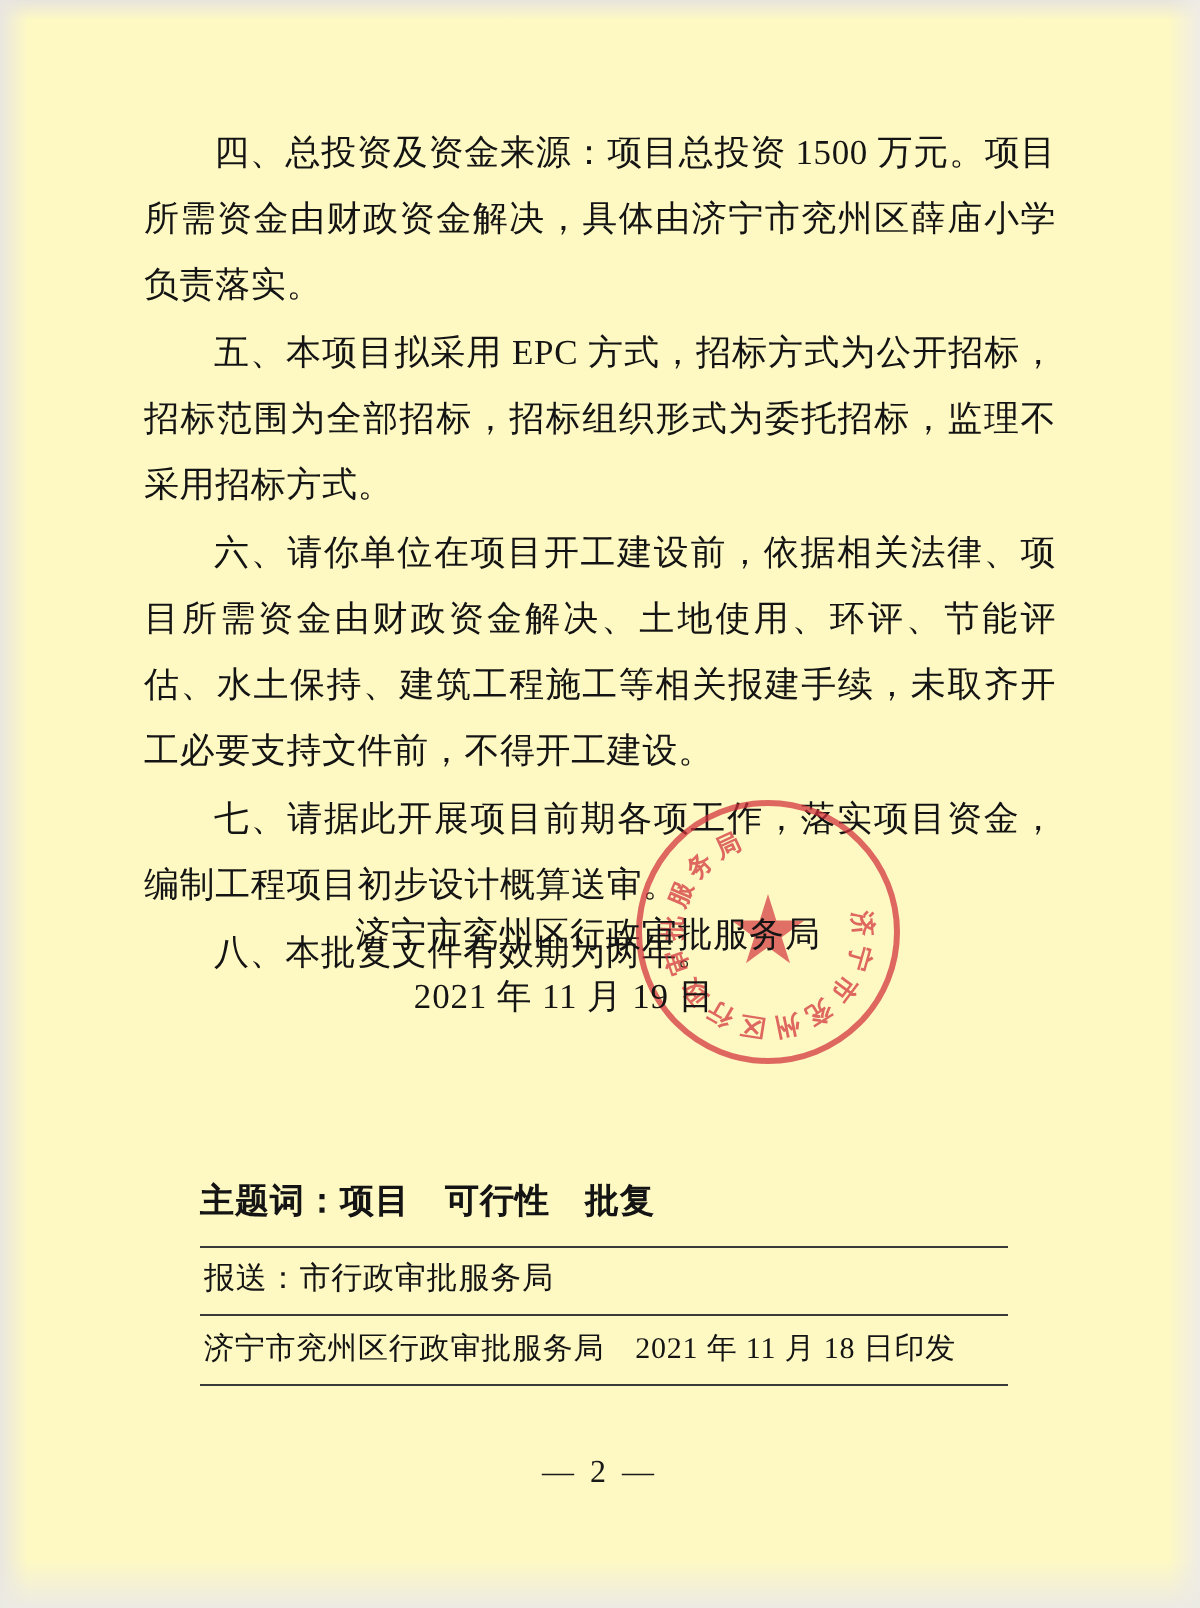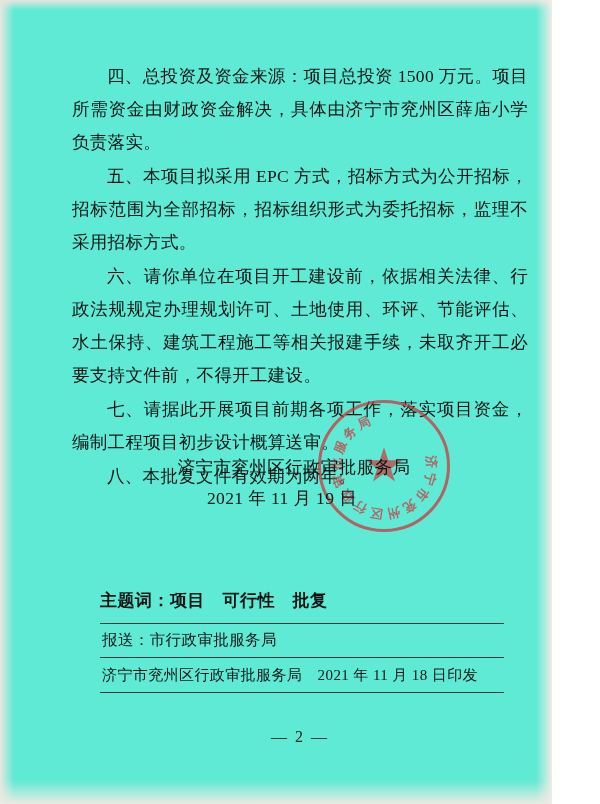--- a/index.html
+++ b/index.html
@@ -5,23 +5,23 @@
   html, body {
     margin: 0;
     padding: 0;
     background: #ffffff;
   }
   body {
     font-family: "Liberation Serif", "DejaVu Serif", serif;
   }
   .page {
     position: relative;
-    width: 552px;
+    width: 600px;
     height: 804px;
-    background: #5eead4;
+    background: #fef9c3;
     overflow: hidden;
   }
   
   .scan-edge-left {
     position: absolute;
     left: 0; top: 0;
     width: 14px; height: 804px;
     background: linear-gradient(to right, #e9e6e0, rgba(255,255,255,0));
     pointer-events: none;
   }
@@ -183,21 +183,21 @@
 <div class="page">
 
   <div class="scan-edge-top"></div>
   <div class="scan-edge-left"></div>
   <div class="scan-edge-right"></div>
   <div class="scan-edge-bottom"></div>
 
   <div class="body-text">
     <p class="para">四、总投资及资金来源：项目总投资 1500 万元。项目所需资金由财政资金解决，具体由济宁市兖州区薛庙小学负责落实。</p>
     <p class="para">五、本项目拟采用 EPC 方式，招标方式为公开招标，招标范围为全部招标，招标组织形式为委托招标，监理不采用招标方式。</p>
-    <p class="para">六、请你单位在项目开工建设前，依据相关法律、行政法规规定办理规划许可、土地使用、环评、节能评估、水土保持、建筑工程施工等相关报建手续，未取齐开工必要支持文件前，不得开工建设。</p>
+    <p class="para">六、请你单位在项目开工建设前，依据相关法律、项目所需资金由财政资金解决、土地使用、环评、节能评估、水土保持、建筑工程施工等相关报建手续，未取齐开工必要支持文件前，不得开工建设。</p>
     <p class="para">七、请据此开展项目前期各项工作，落实项目资金，编制工程项目初步设计概算送审。</p>
     <p class="para">八、本批复文件有效期为两年。</p>
   </div>
 
   <div class="seal">
     <div class="seal-inner"></div>
     <div class="seal-star"></div>
     <div class="seal-text">
         <span style="transform: translate(-50%, -50%) translate(46.8212px, -4.09632px) rotate(-275deg); transform-origin: 50% 50%; left: 50%; top: 50%; position: absolute;">济</span>
         <span style="transform: translate(-50%, -50%) translate(45.2168px, 12.8235px) rotate(-254.167deg); transform-origin: 50% 50%; left: 50%; top: 50%; position: absolute;">宁</span>

